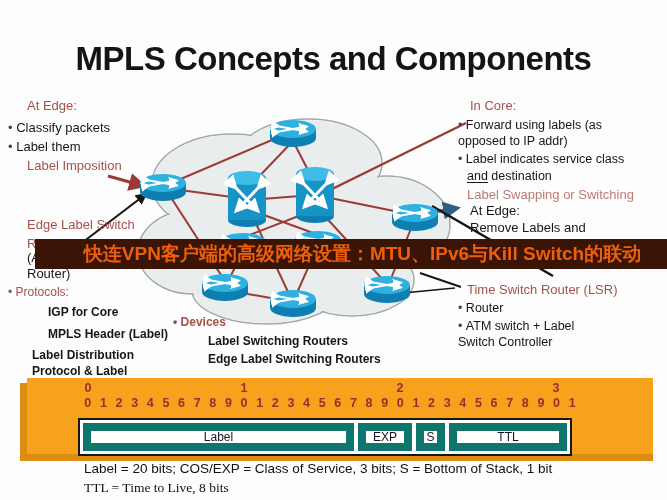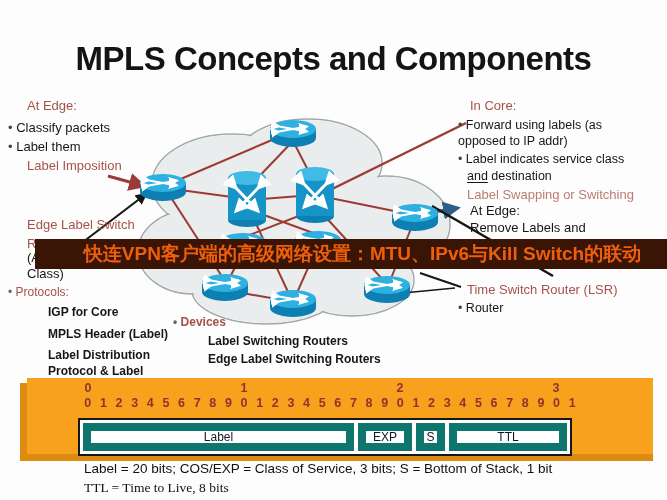--- a/index.html
+++ b/index.html
@@ -135,41 +135,43 @@
 
   <div id="title" class="abs">MPLS Concepts and Components</div>
 
   <div class="abs t13 redh" style="left:27px;top:97px;">At Edge:</div>
   <div class="abs t13 bl" style="left:8px;top:119px;">Classify packets</div>
   <div class="abs t13 bl" style="left:8px;top:138px;">Label them</div>
   <div class="abs t13 redh" style="left:27px;top:157px;">Label Imposition</div>
   <div class="abs t13 redh" style="left:27px;top:216px;">Edge Label Switch</div>
   <div class="abs t13 redh" style="left:27px;top:235px;">R</div>
   <div class="abs t13" style="left:27px;top:249px;">(A</div>
-  <div class="abs t13" style="left:27px;top:265px;">Class)</div>
+  <div class="abs t13" style="left:27px;top:265px;">Router)</div>
   <div class="abs blr redh" style="left:8px;top:285px;font-size:12px;font-weight:400;">Protocols:</div>
   <div class="abs boldi" style="left:48px;top:304px;">IGP for Core</div>
   <div class="abs boldi" style="left:48px;top:326px;">MPLS Header (Label)</div>
-  <div class="abs boldi pre" style="left:48px;top:347px;">Label Distribution
+  <div class="abs boldi pre" style="left:32px;top:347px;">Label Distribution
 Protocol &amp; Label</div>
 
   <div class="abs blr redh" style="left:173px;top:315px;font-size:12px;font-weight:700;">Devices</div>
   <div class="abs boldi" style="left:208px;top:333px;">Label Switching Routers</div>
   <div class="abs boldi" style="left:208px;top:351px;">Edge Label Switching Routers</div>
 
   <div class="abs t13 redh" style="left:470px;top:97px;">In Core:</div>
   <div class="abs t12 bl pre" style="left:458px;top:117px;width:200px;">Forward using labels (as
 opposed to IP addr)</div>
   <div class="abs t12 bl" style="left:458px;top:151px;width:210px;">Label indicates service class</div>
   <div class="abs t12" style="left:467px;top:168px;"><u>and</u><span> destination</span></div>
   <div class="abs t13 swap" style="left:467px;top:186px;">Label Swapping or Switching</div>
   <div class="abs t13" style="left:470px;top:202px;">At Edge:</div>
   <div class="abs t13" style="left:470px;top:219px;">Remove Labels and</div>
   <div class="abs t13 redh" style="left:467px;top:281px;">Time Switch Router (LSR)</div>
   <div class="abs t12 bl" style="left:458px;top:300px;">Router</div>
+  <div class="abs t12 bl pre" style="left:458px;top:318px;width:190px;">ATM switch + Label
+Switch Controller</div>
 
   <div id="banner" class="abs">
     <span id="banner-text">快连VPN客户端的高级网络设置：MTU、IPv6与Kill Switch的联动</span>
   </div>
 
   <div id="panel-shadow" class="abs"></div>
   <div id="panel" class="abs"></div>
   <div class="abs tens" style="left:80px;">0</div>
   <div class="abs tens" style="left:236px;">1</div>
   <div class="abs tens" style="left:392px;">2</div>

